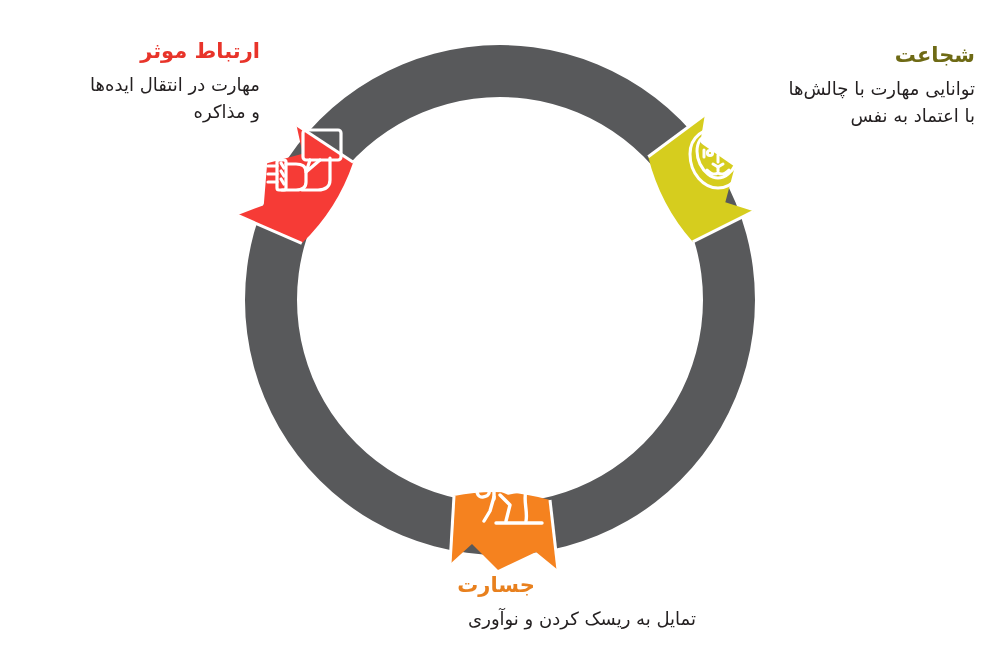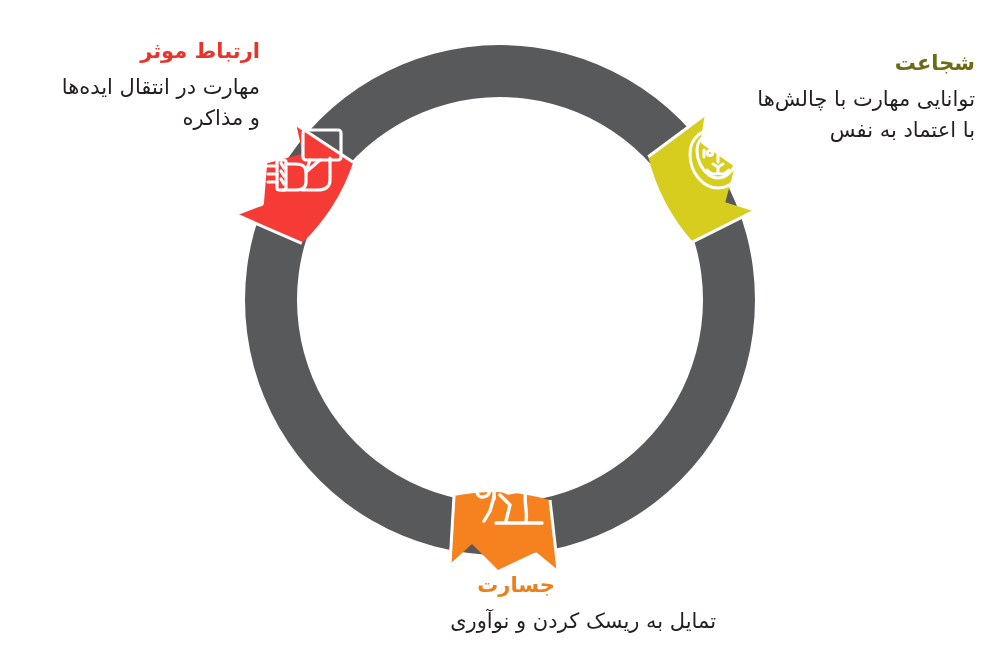--- a/index.html
+++ b/index.html
@@ -32,52 +32,52 @@
     line-height: 1.45;
   }
   .label-title {
     font-size: 21px;
     font-weight: bold;
     margin: 0 0 6px 0;
     white-space: nowrap;
     letter-spacing: 0px;
   }
   .label-desc {
-    font-size: 21px;
+    font-size: 18px;
     font-weight: normal;
     color: #231f20;
     margin: 0;
     white-space: pre-line;
   }
 
   
   #label-communication {
     right: 740px;      
     left: 41px;
     top: 36px;
     text-align: left;
     direction: rtl;
   }
   #label-communication .label-title { color: #e8342a; text-align: right; }
   #label-communication .label-desc  { text-align: right; }
 
   
   #label-courage {
     left: 745px;
-    top: 48px;
+    top: 40px;
     width: 230px;
     text-align: right;
     direction: rtl;
   }
   #label-courage .label-title { color: #6e6a15; }
   #label-courage .label-desc  { }
 
   
   #label-boldness {
-    left: 316px;
+    left: 296px;
     width: 400px;
     top: 570px;
     text-align: center;
     direction: rtl;
   }
   #label-boldness .label-title { color: #e8801e; text-align:center; }
   #label-boldness .label-desc  { text-align:right; }
 </style>
 </head>
 <body>

